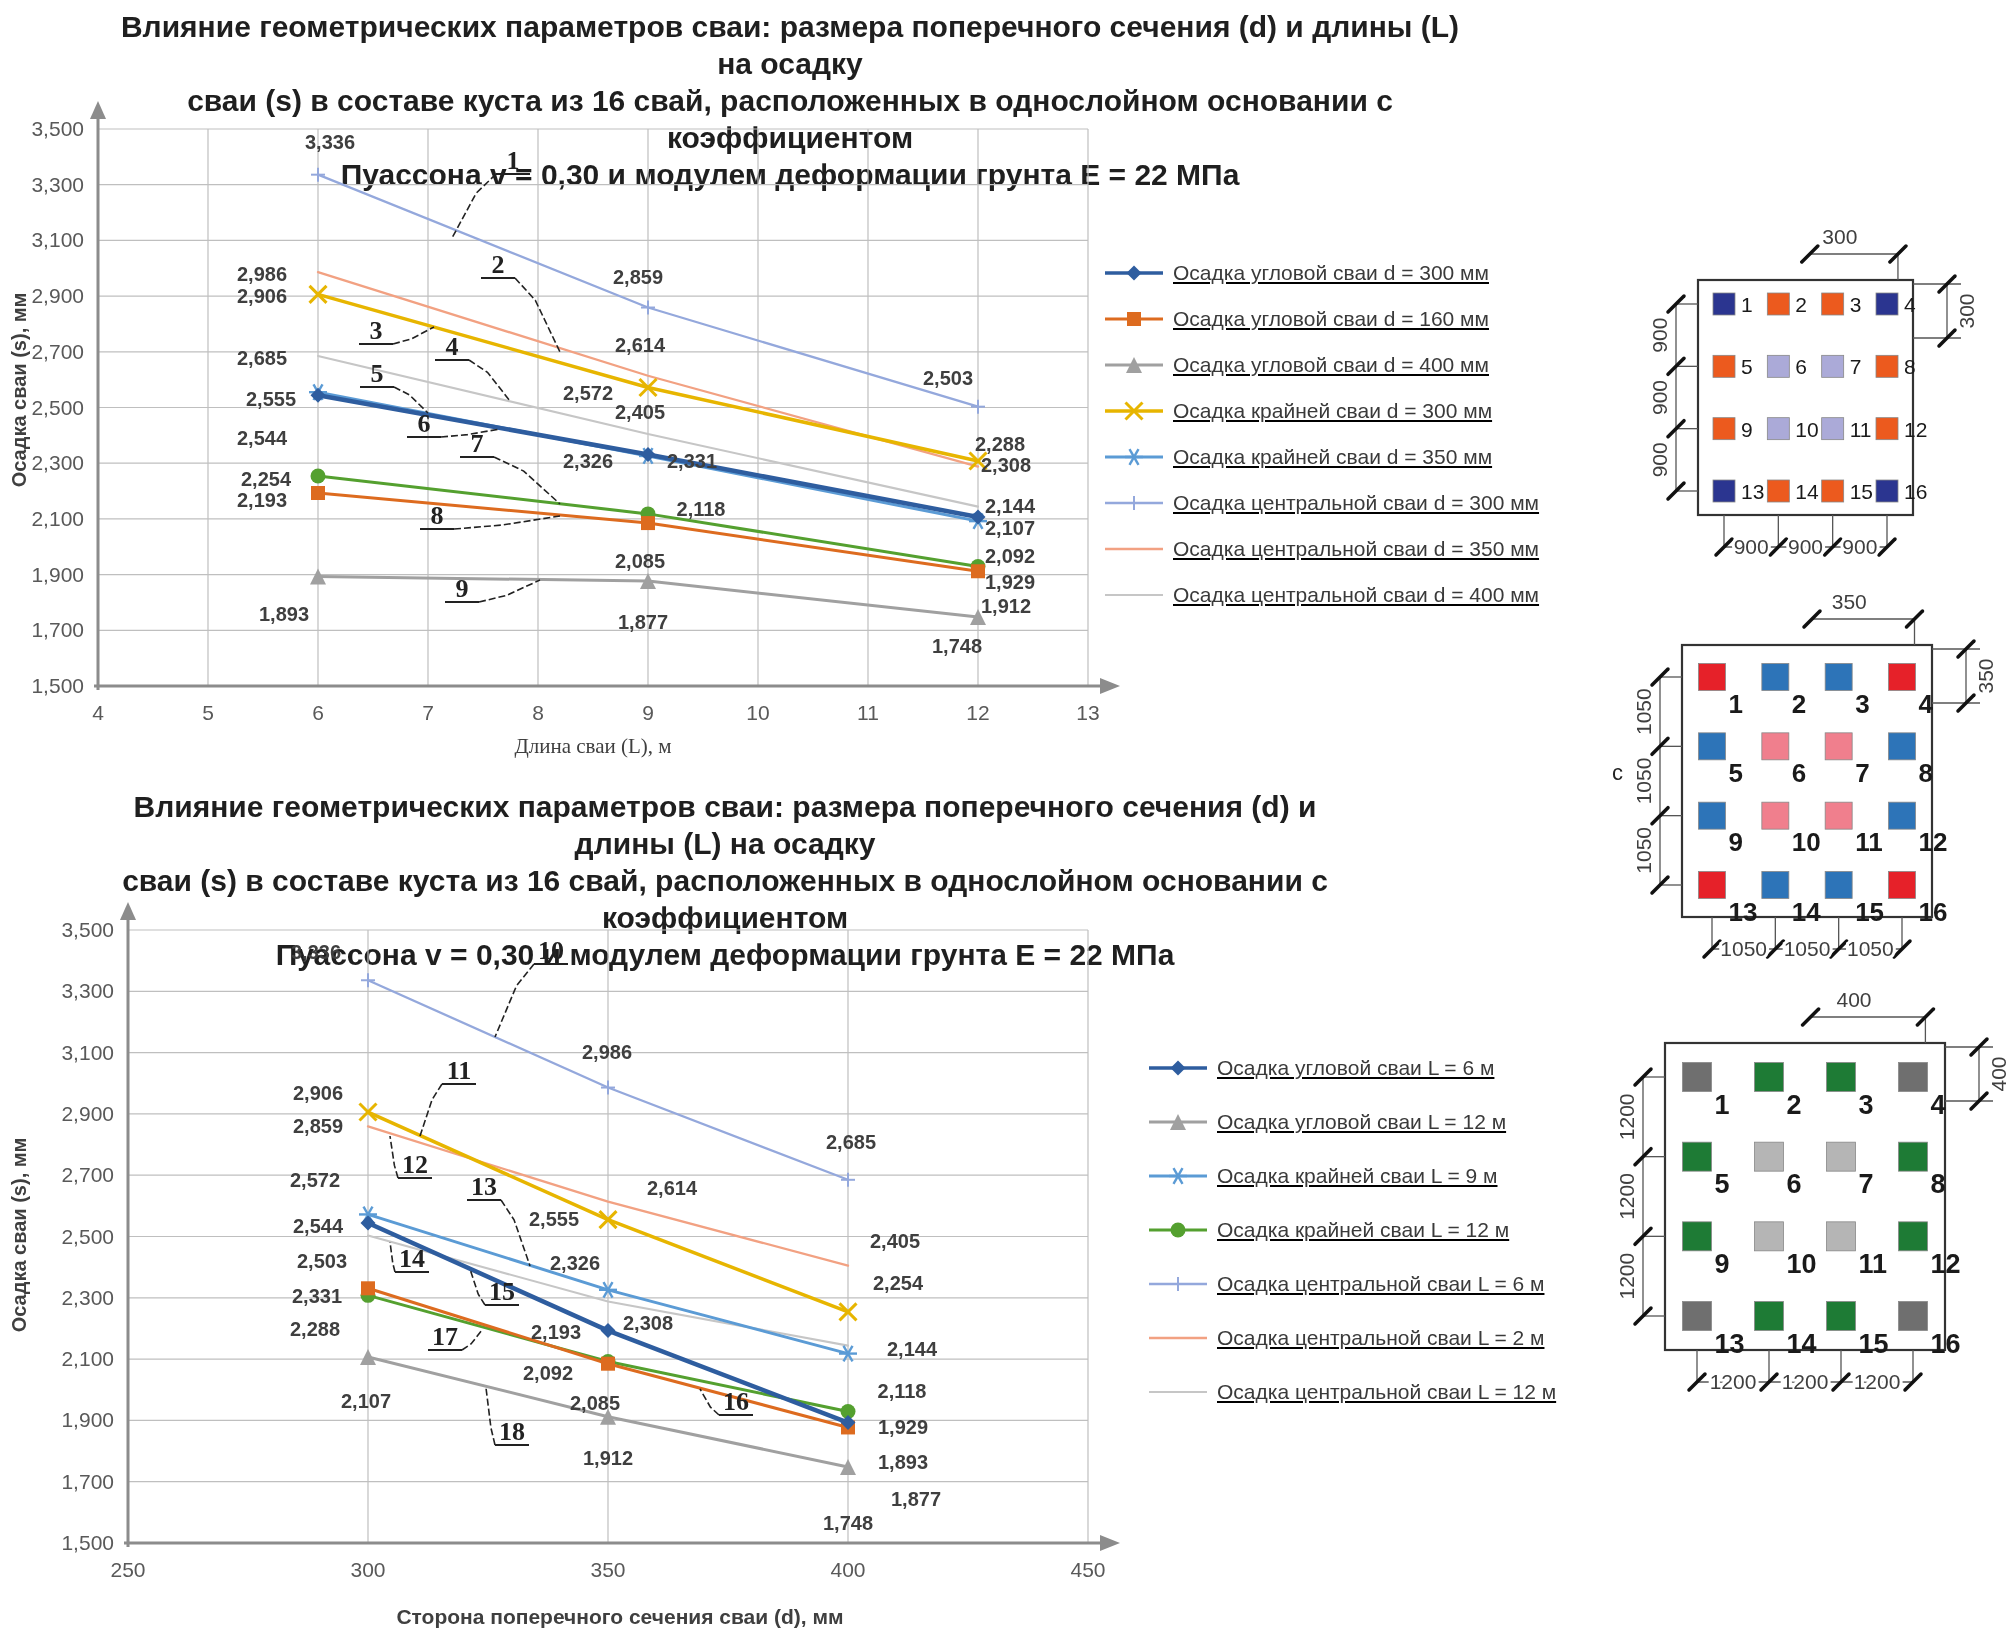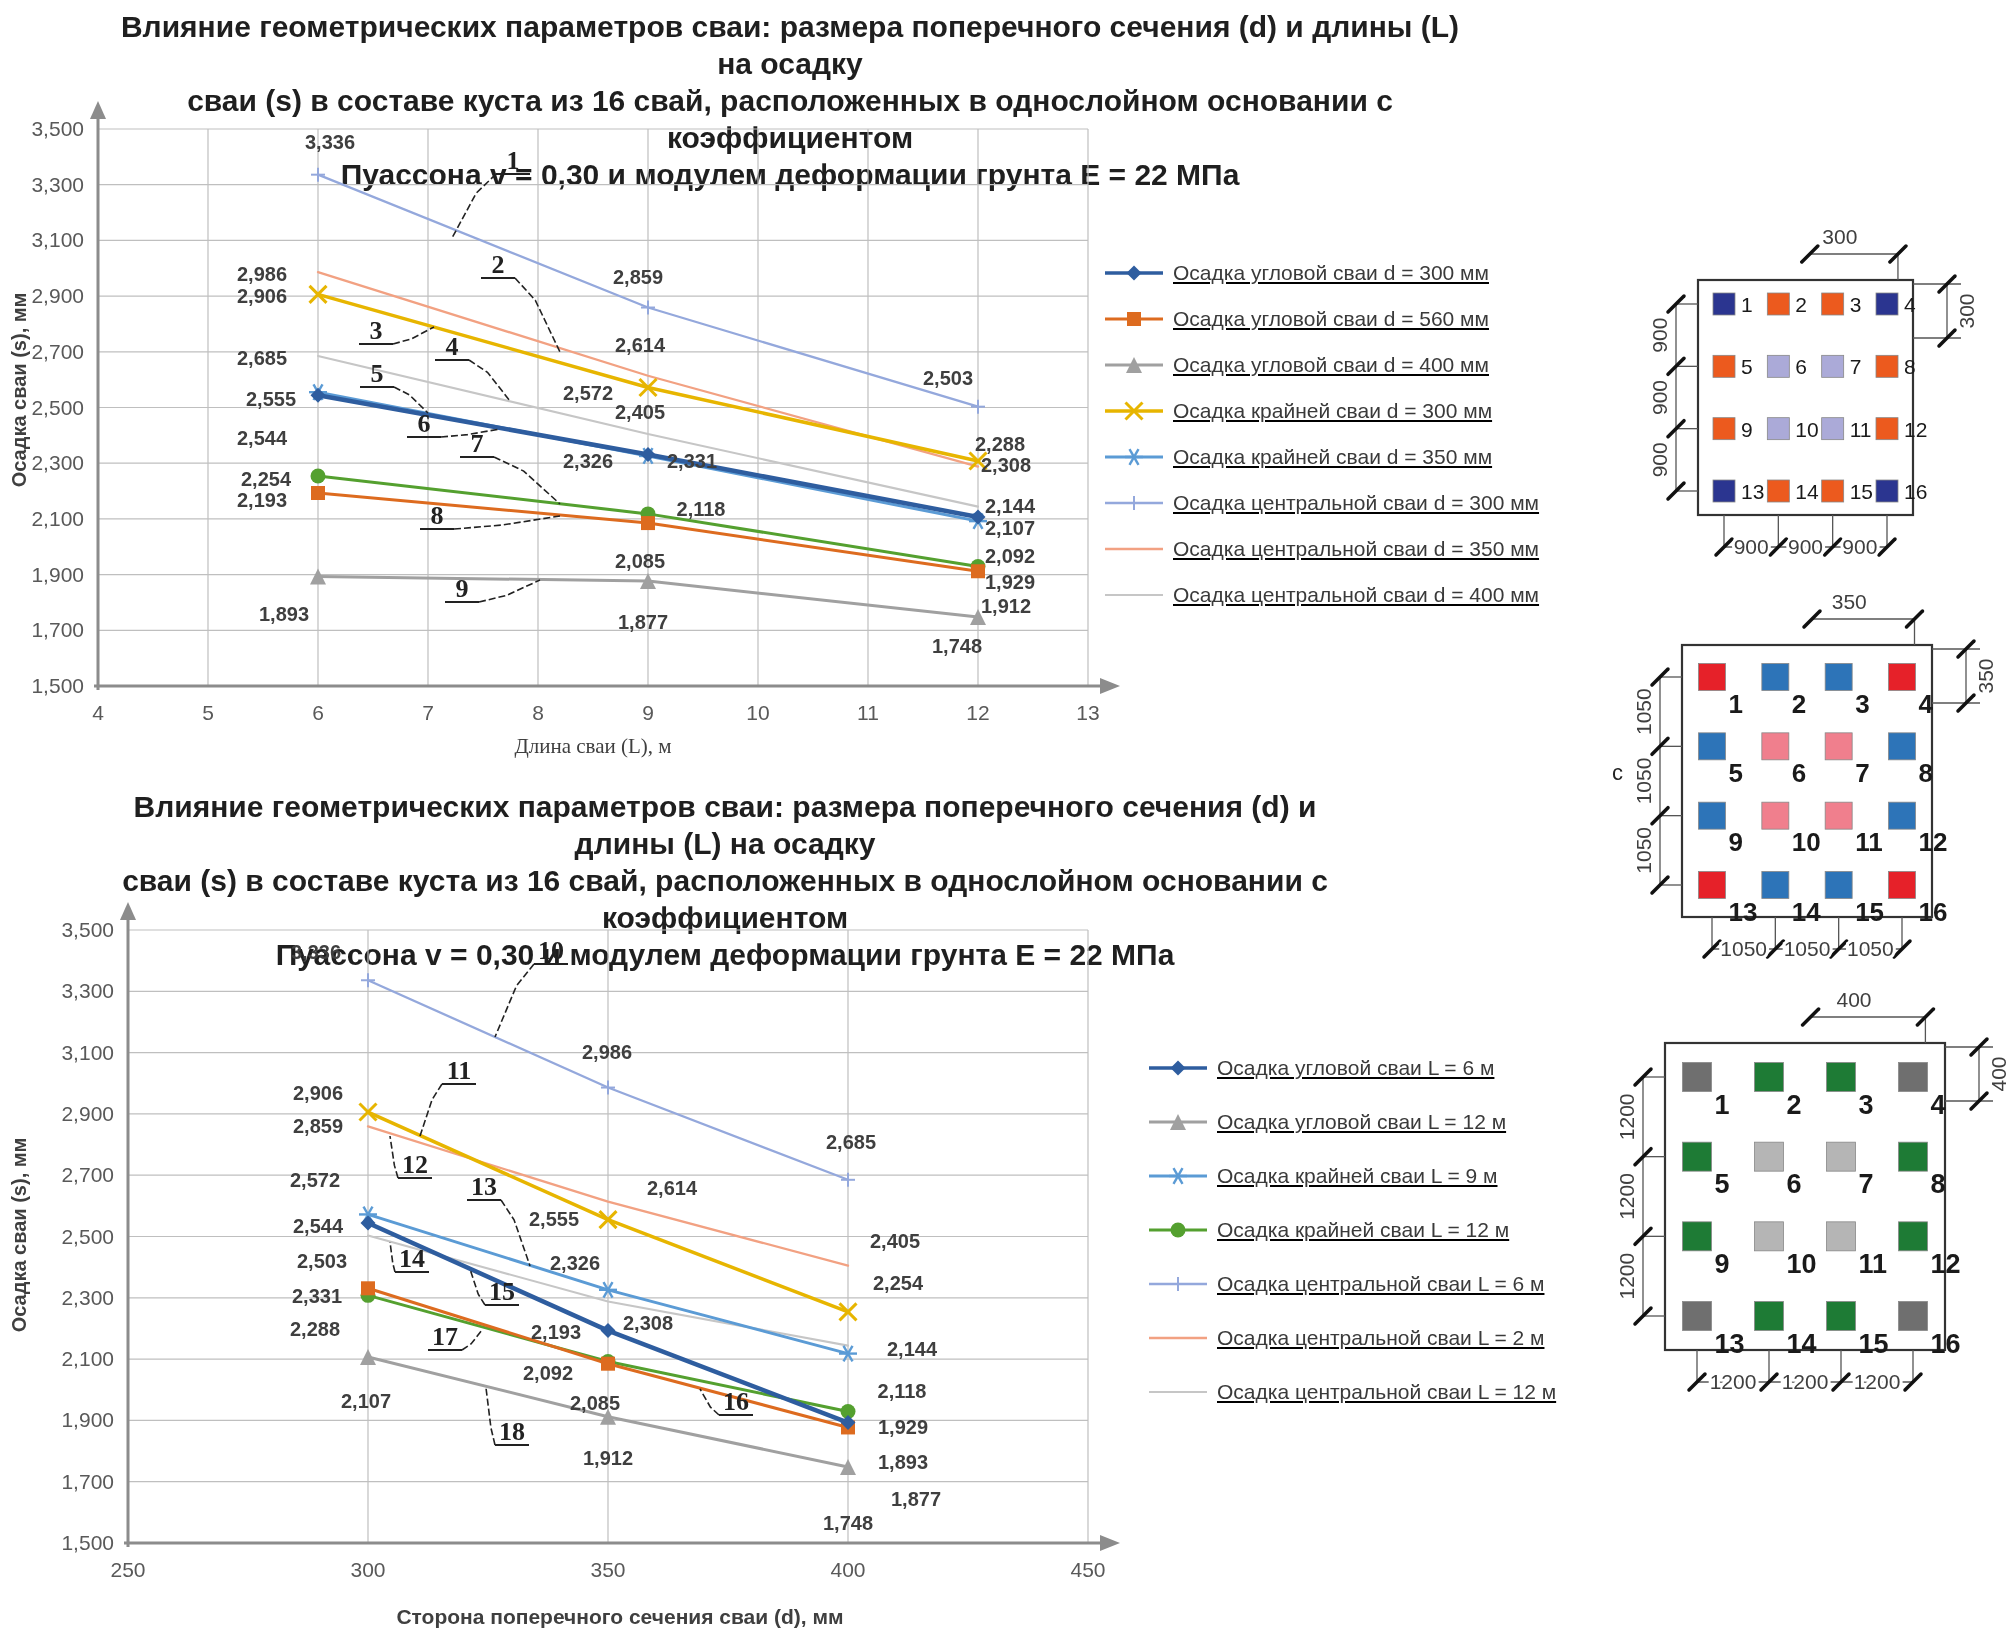--- a/index.html
+++ b/index.html
@@ -469,21 +469,21 @@
         </svg>
         <span>Осадка угловой сваи d = 300 мм</span>
       </div>
       <div class="lrow">
         <svg width="62" height="26">
           <line x1="2" y1="13" x2="60" y2="13" stroke="#dd6b1f" stroke-width="3"></line>
           <g>
             <rect x="24" y="6" width="14" height="14" fill="#dd6b1f"></rect>
           </g>
         </svg>
-        <span>Осадка угловой сваи d = 560 мм</span>
+        <span>Осадка угловой сваи d = 160 мм</span>
       </div>
       <div class="lrow">
         <svg width="62" height="26">
           <line x1="2" y1="13" x2="60" y2="13" stroke="#a0a0a0" stroke-width="3"></line>
           <g>
             <polygon points="31,5 39,21 23,21" fill="#a0a0a0"></polygon>
           </g>
         </svg>
         <span>Осадка угловой сваи d = 400 мм</span>
       </div>

